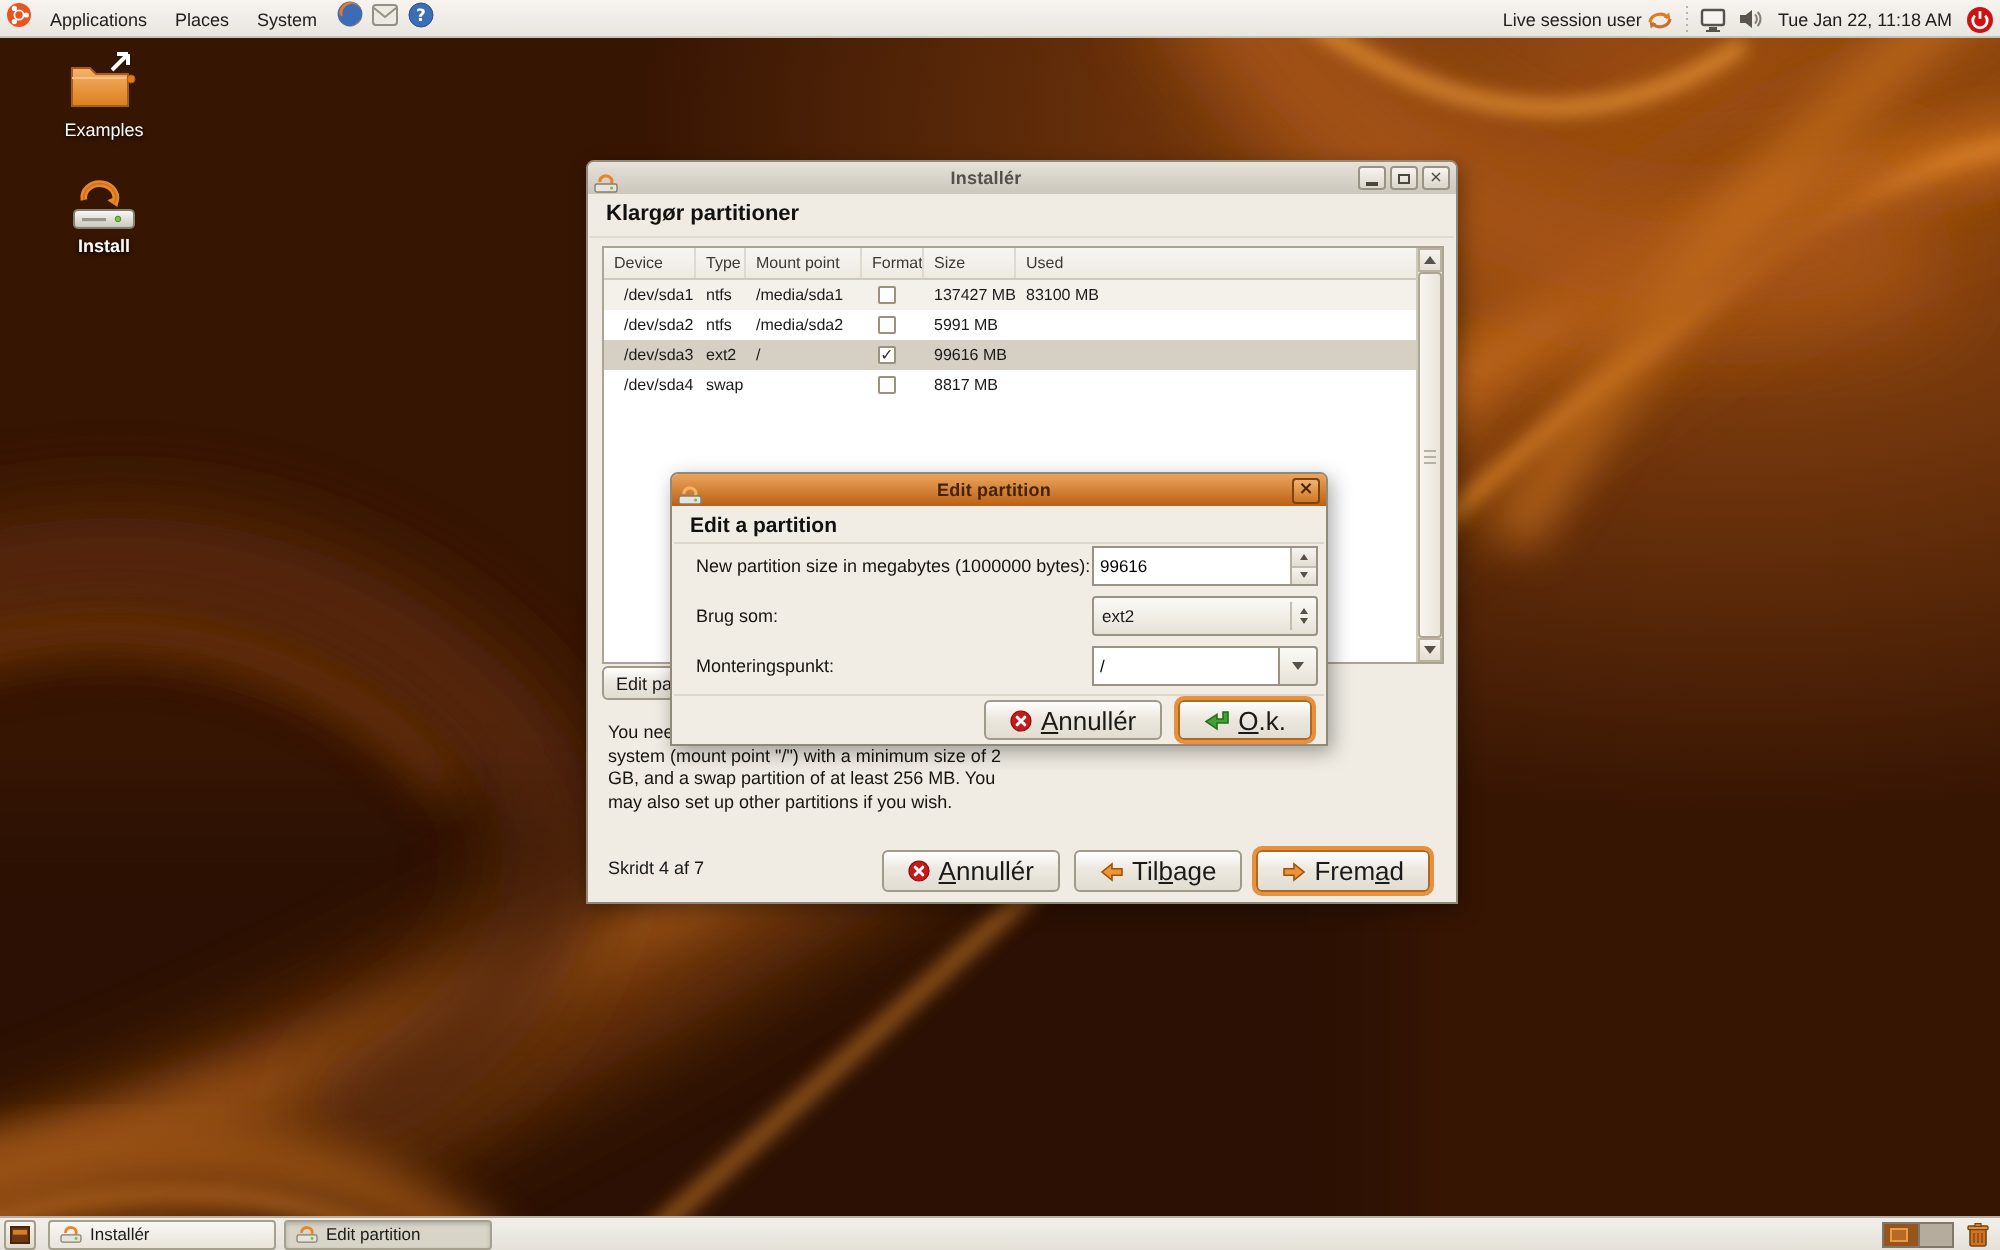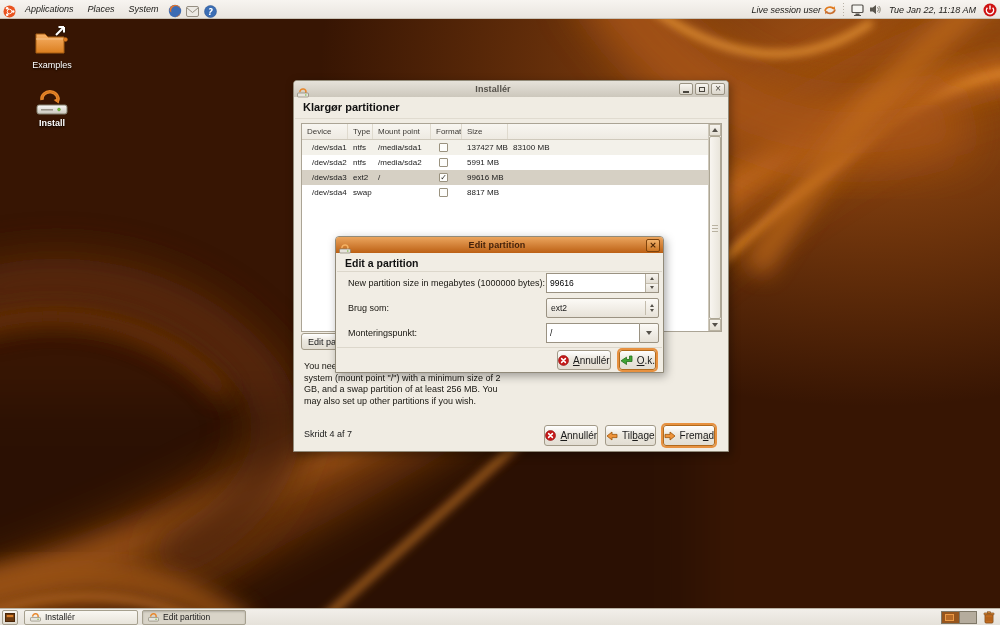--- a/index.html
+++ b/index.html
@@ -6,21 +6,21 @@
   html,body { width:1000px; height:625px; overflow:hidden; }
   body { font-family:"Liberation Sans", sans-serif; color:#1a1a1a; position:relative; background:#371503; }
   .glyph { font-family:"DejaVu Sans", sans-serif; }
 
   
   #wallpaper { position:absolute; left:0; top:0; z-index:0; }
 
   
   #top-panel { position:absolute; left:0; top:0; width:1000px; height:19px; z-index:50;
     background:linear-gradient(#F7F4F0,#E9E5DF); border-bottom:1px solid #C8C2B6;
-    display:flex; align-items:flex-end; font-size:9px; color:#21201d;font-style:italic; }
+    display:flex; align-items:flex-start; font-size:9px; color:#21201d; }
   .menu-label { padding:0 7px; height:19px; display:flex; align-items:center; cursor:default; }
   .panel-ico { width:14px; height:14px; margin:0 2px; display:flex; align-items:center; justify-content:center; }
   #panel-right { position:absolute; right:0; top:0; height:19px; display:flex; align-items:center; }
   .panel-sep { width:1px; height:13px; margin:0 4px; background:repeating-linear-gradient(#B8B2A6 0 1px, transparent 1px 3px); }
 
   
   .desk-icon { position:absolute; width:64px; text-align:center; z-index:2; cursor:default; }
   .desk-icon .lbl { color:#fff; font-size:9px; margin-top:2px; text-shadow:0 1px 2px rgba(0,0,0,.85); }
 
   
@@ -36,22 +36,22 @@
     background:linear-gradient(#F8F5F0,#DBD6CB); display:flex; align-items:center; justify-content:center;
     font-size:8px; line-height:8px; color:#4A463E; }
   .wbtn .maxbox { width:6px; height:5px; border:1px solid #4A463E; }
   .wbtn .minbar { width:6px; height:2px; background:#4A463E; margin-top:6px; }
   .dlg-close { width:14px; height:13px; margin-left:3px; border:1px solid #7E430C; border-radius:2px;
     background:linear-gradient(#F2B26C,#CE7724); color:#4A2405; font-weight:bold; font-size:9px; line-height:9px;
     display:flex; align-items:center; justify-content:center; }
 
   
   .btn { height:21px; border:1px solid #A29A88; border-radius:3px;
-    background:linear-gradient(#FFFFFF,#ECE8DF 45%,#E2DDD2); font-size:10px; color:#1a1a1a;
-    display:inline-flex; align-items:center; gap:4px; padding:0 0; white-space:nowrap; }
+    background:linear-gradient(#FFFFFF,#ECE8DF 45%,#E2DDD2); font-size:13px; color:#1a1a1a;
+    display:inline-flex; align-items:center; gap:4px; padding:0 12px; white-space:nowrap; }
   .btn.default { border:1px solid #B06A1D; box-shadow:0 0 0 2px #E79140; }
 
   
   #win-installer { left:293px; top:80px; width:436px; height:372px; z-index:10; }
   #installer-heading { position:absolute; left:9px; top:20px; font-size:11px; font-weight:bold; color:#111; }
   #installer-rule { position:absolute; left:1px; top:37px; width:432px; height:1px; background:#E0DBD0; }
 
   
   #part-table { position:absolute; left:7px; top:42px; width:421px; height:209px; background:#fff; border:1px solid #ABA495; display:flex; }
   #table-main { flex:1; }
@@ -295,20 +295,21 @@
   <div id="installer-rule"></div>
 
   <div id="part-table">
     <div id="table-main">
       <div class="thead">
         <div class="th">Device</div>
         <div class="th">Type</div>
         <div class="th">Mount point</div>
         <div class="th">Format?</div>
         <div class="th">Size</div>
+        <div class="th" style="border-right:0;">Used</div>
       </div>
 
 
       <div class="trow alt">
         <div class="td indent">/dev/sda1</div>
         <div class="td">ntfs</div>
         <div class="td">/media/sda1</div>
         <div class="td" style="padding-left:0;">
             <span class="cbx"></span>
           </div>

